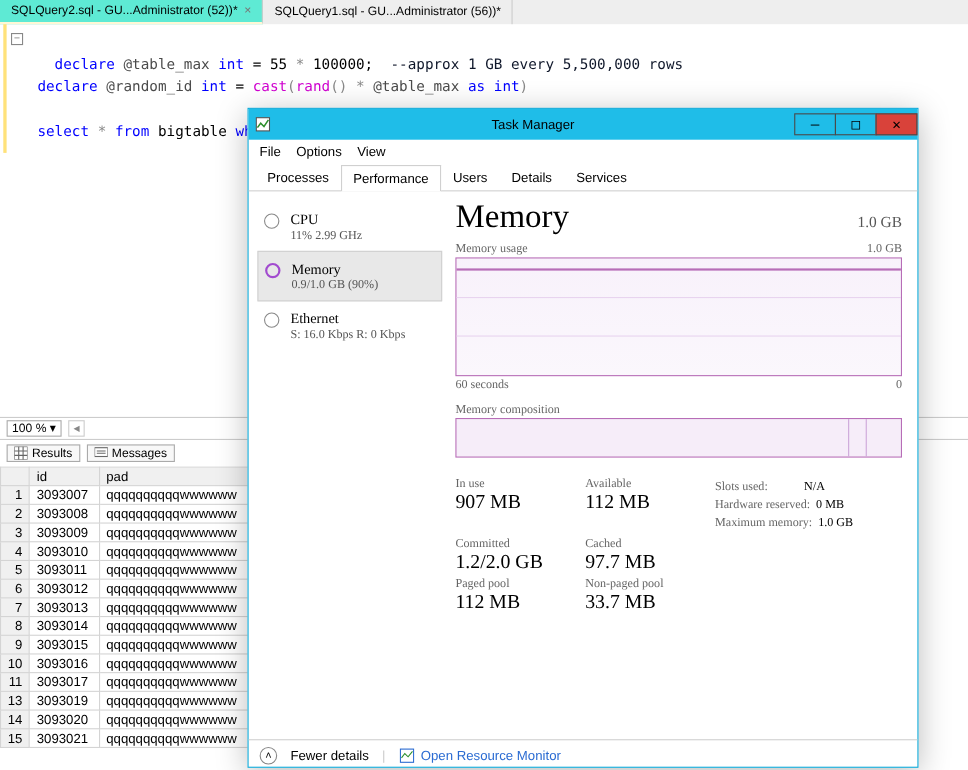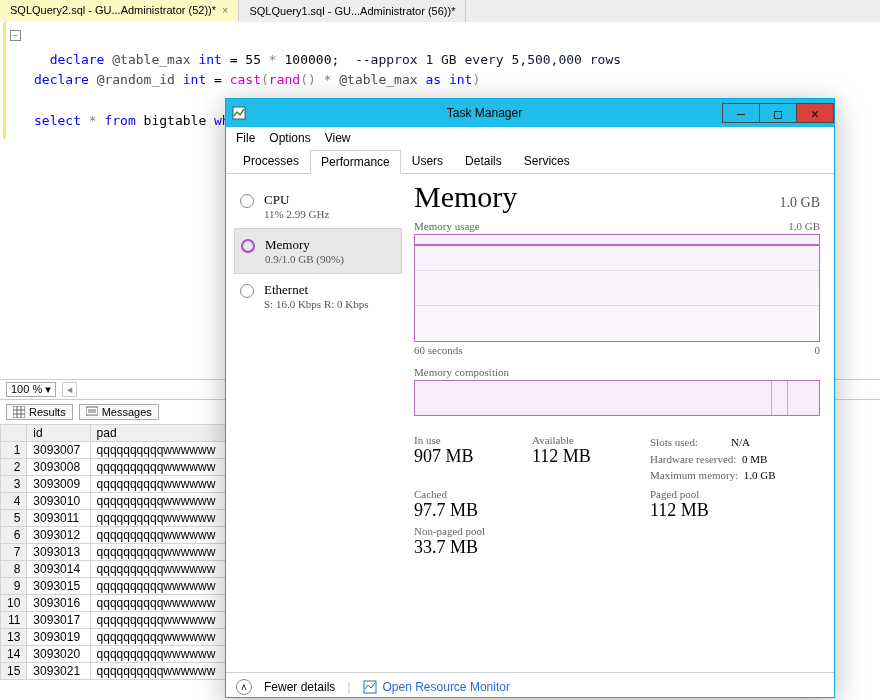--- a/index.html
+++ b/index.html
@@ -20,21 +20,21 @@
     height: 22px;
   }
   .ssms-tab {
     display: flex;
     align-items: center;
     padding: 0 10px;
     font-size: 11px;
     border-right: 1px solid #ccc;
     cursor: pointer;
   }
-  .ssms-tab.active { background: #fef9c3; border-bottom: 2px solid #fff7d6; }
+  .ssms-tab.active { background: #5eead4; border-bottom: 2px solid #fff7d6; }
   .ssms-tab .x { margin-left: 6px; color: #777; font-size: 11px; }
 
   .editor {
     font-family: Consolas, monospace;
     font-size: 13px;
     padding: 8px 12px 8px 28px;
     line-height: 1.55;
     white-space: pre;
     position: relative;
     border-left: 3px solid #ffe27a;
@@ -363,20 +363,24 @@
           <div class="stat-k">Available</div>
           <div class="stat-v">112 MB</div>
         </div>
         <div class="hw-grid">
           <div><span>Slots used:</span>&nbsp;&nbsp;&nbsp;&nbsp;&nbsp;&nbsp;&nbsp;&nbsp;&nbsp;&nbsp;&nbsp;&nbsp;<span class="val">N/A</span></div>
           <div><span>Hardware reserved:</span>&nbsp;&nbsp;<span class="val">0 MB</span></div>
           <div><span>Maximum memory:</span>&nbsp;&nbsp;<span class="val">1.0 GB</span></div>
         </div>
 
         <div>
+          <div class="stat-k">Committed</div>
+          <div class="stat-v">1.2/2.0 GB</div>
+        </div>
+        <div>
           <div class="stat-k">Cached</div>
           <div class="stat-v">97.7 MB</div>
         </div>
         <div></div>
 
         <div>
           <div class="stat-k">Paged pool</div>
           <div class="stat-v">112 MB</div>
         </div>
         <div>

